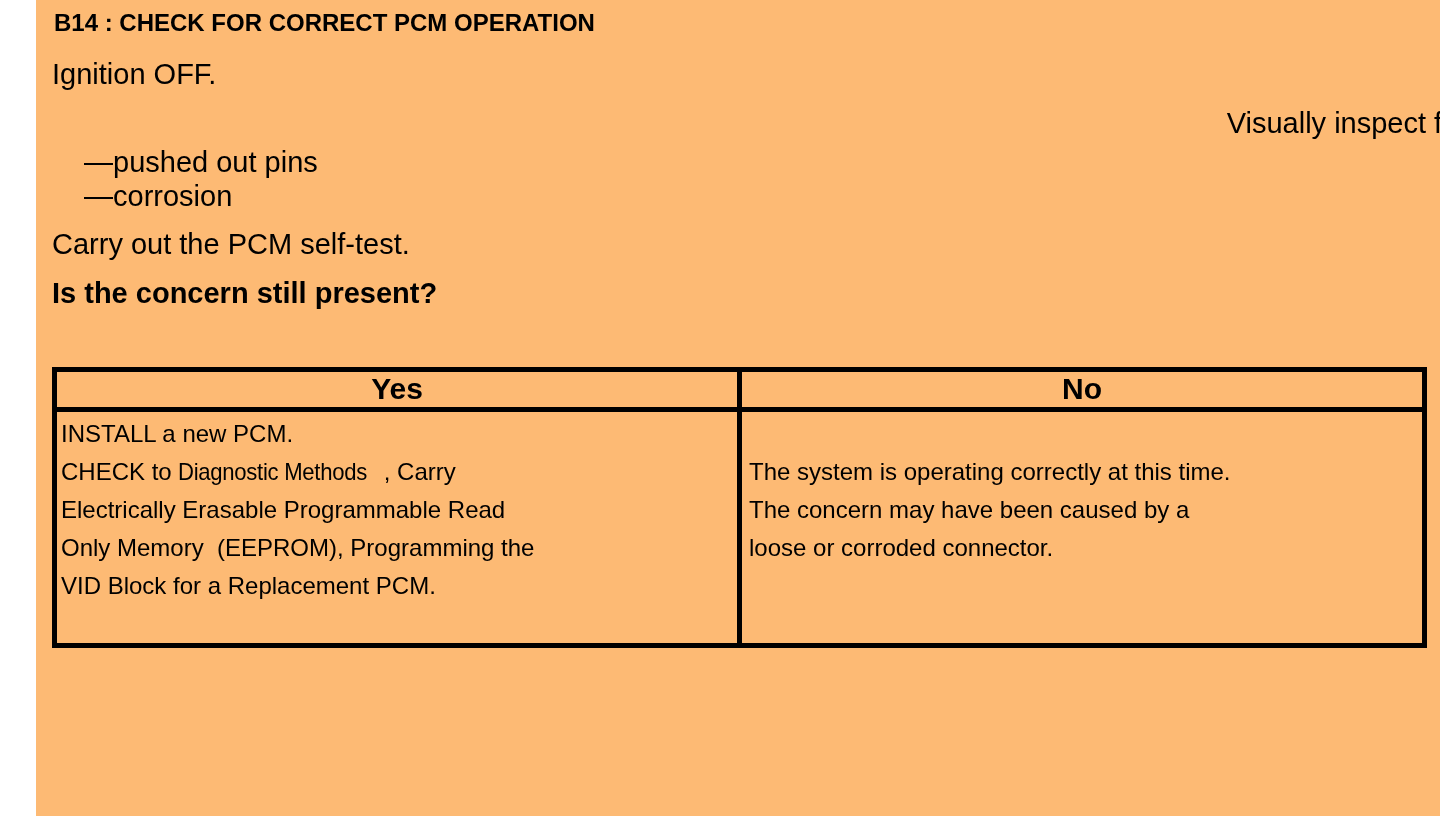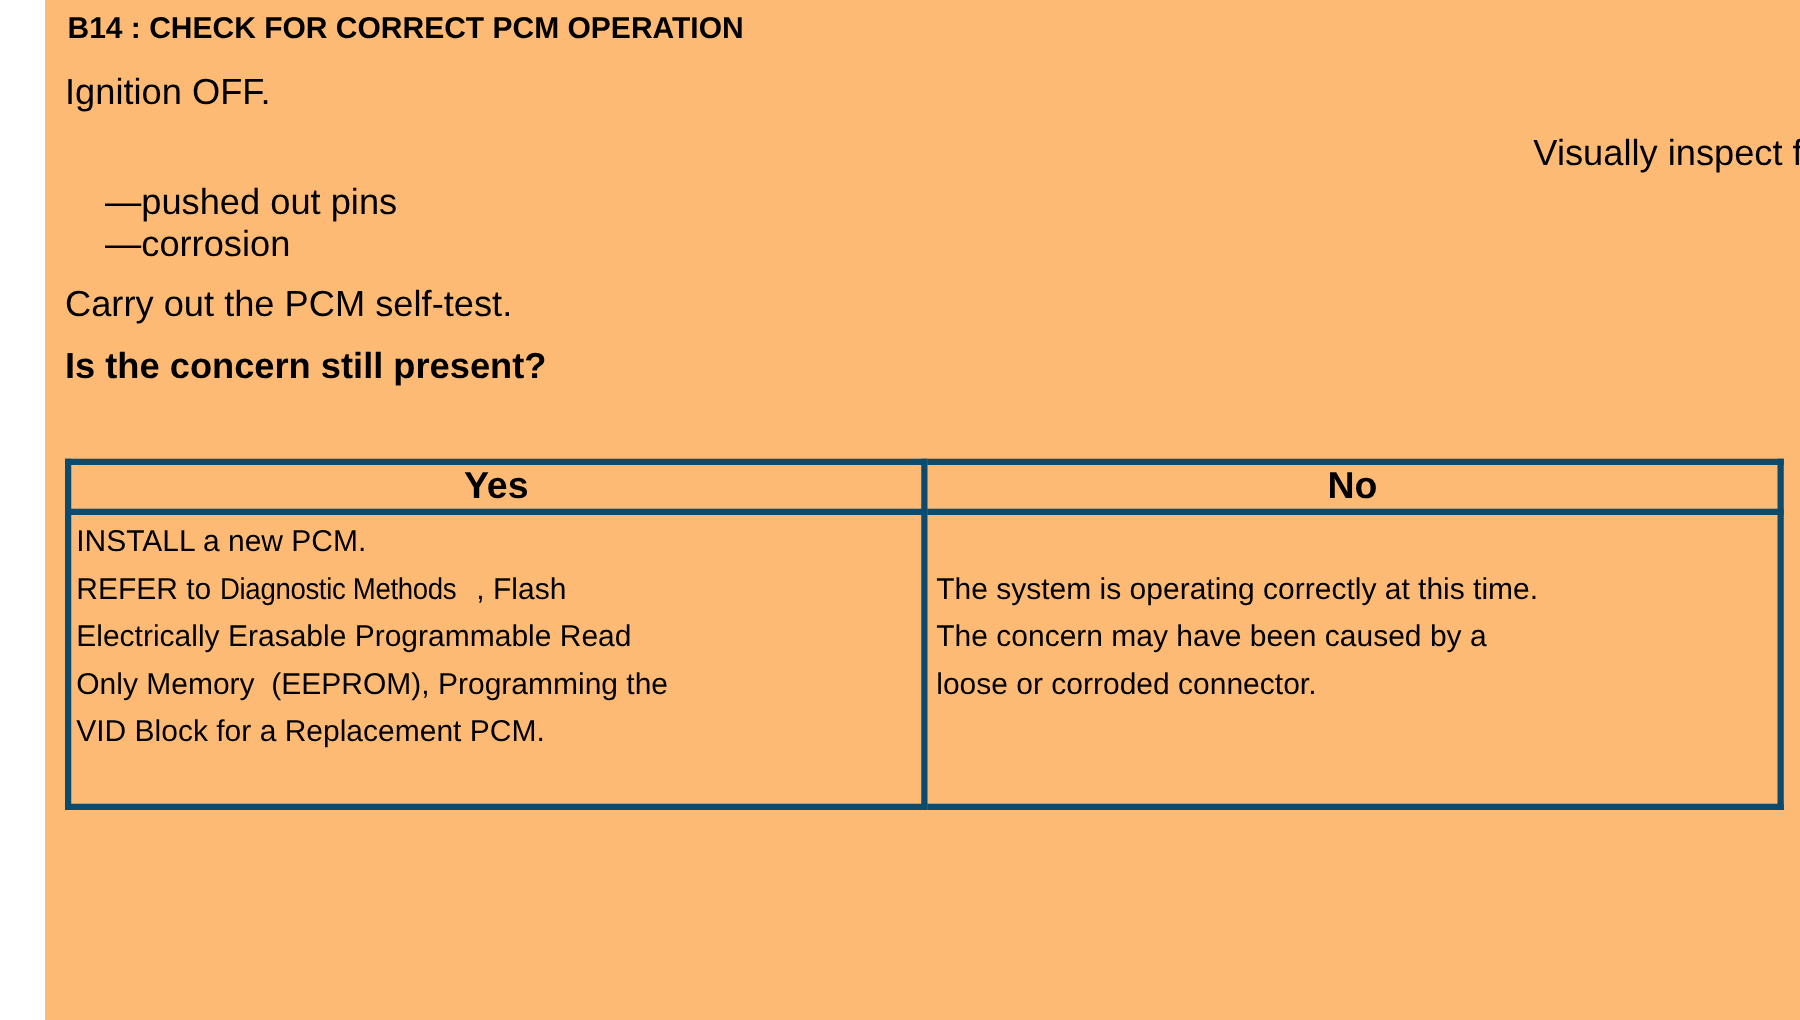--- a/index.html
+++ b/index.html
@@ -48,21 +48,21 @@
     font-weight: bold;
   }
   table.decision {
     margin: 57px 0 0 16px;
     border-collapse: collapse;
     table-layout: fixed;
     width: 1365px;
   }
   table.decision th,
   table.decision td {
-    border: 5px solid #0c4a6e;
+    border: 5px solid #000000;
   }
   table.decision th {
     width: 680px;
     font-size: 30px;
     line-height: 30px;
     font-weight: bold;
     text-align: center;
     padding: 2px 0 3px 0;
   }
   table.decision td {
@@ -106,21 +106,21 @@
     <thead>
       <tr>
         <th>Yes</th>
         <th>No</th>
       </tr>
     </thead>
     <tbody>
       <tr>
         <td class="yes-cell">
           <div class="cell-line">INSTALL a new PCM.</div>
-          <div class="cell-line"><span>REFER to </span><span class="ref-name">Diagnostic Methods</span><span>, Flash</span></div>
+          <div class="cell-line"><span>CHECK to </span><span class="ref-name">Diagnostic Methods</span><span>, Carry</span></div>
           <div class="cell-line">Electrically Erasable Programmable Read</div>
           <div class="cell-line">Only Memory  (EEPROM), Programming the</div>
           <div class="cell-line">VID Block for a Replacement PCM.</div>
         </td>
         <td class="no-cell">
           <div class="cell-line">The system is operating correctly at this time.</div>
           <div class="cell-line">The concern may have been caused by a</div>
           <div class="cell-line">loose or corroded connector.</div>
         </td>
       </tr>

